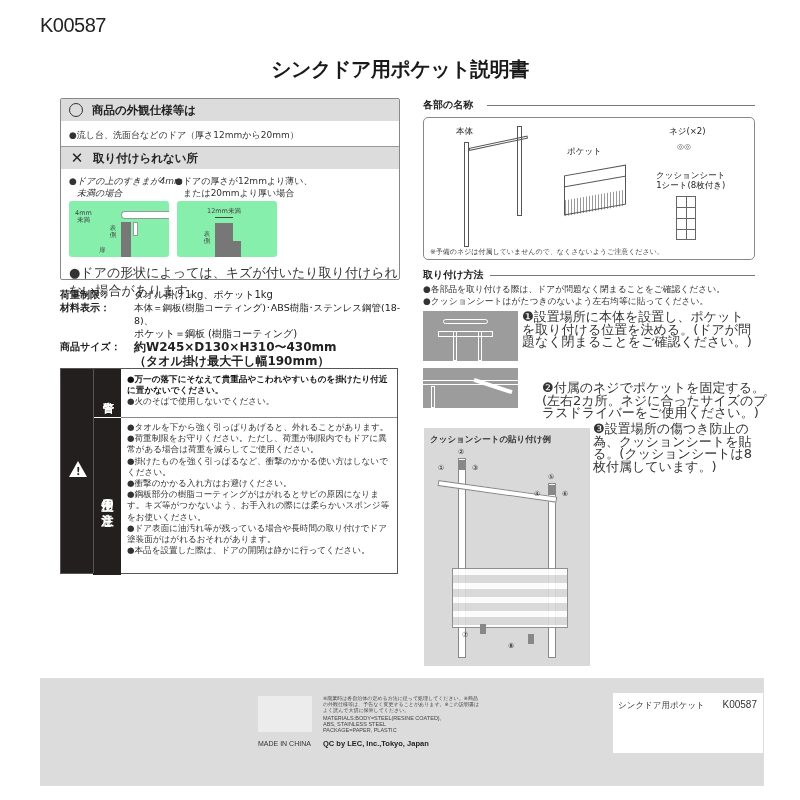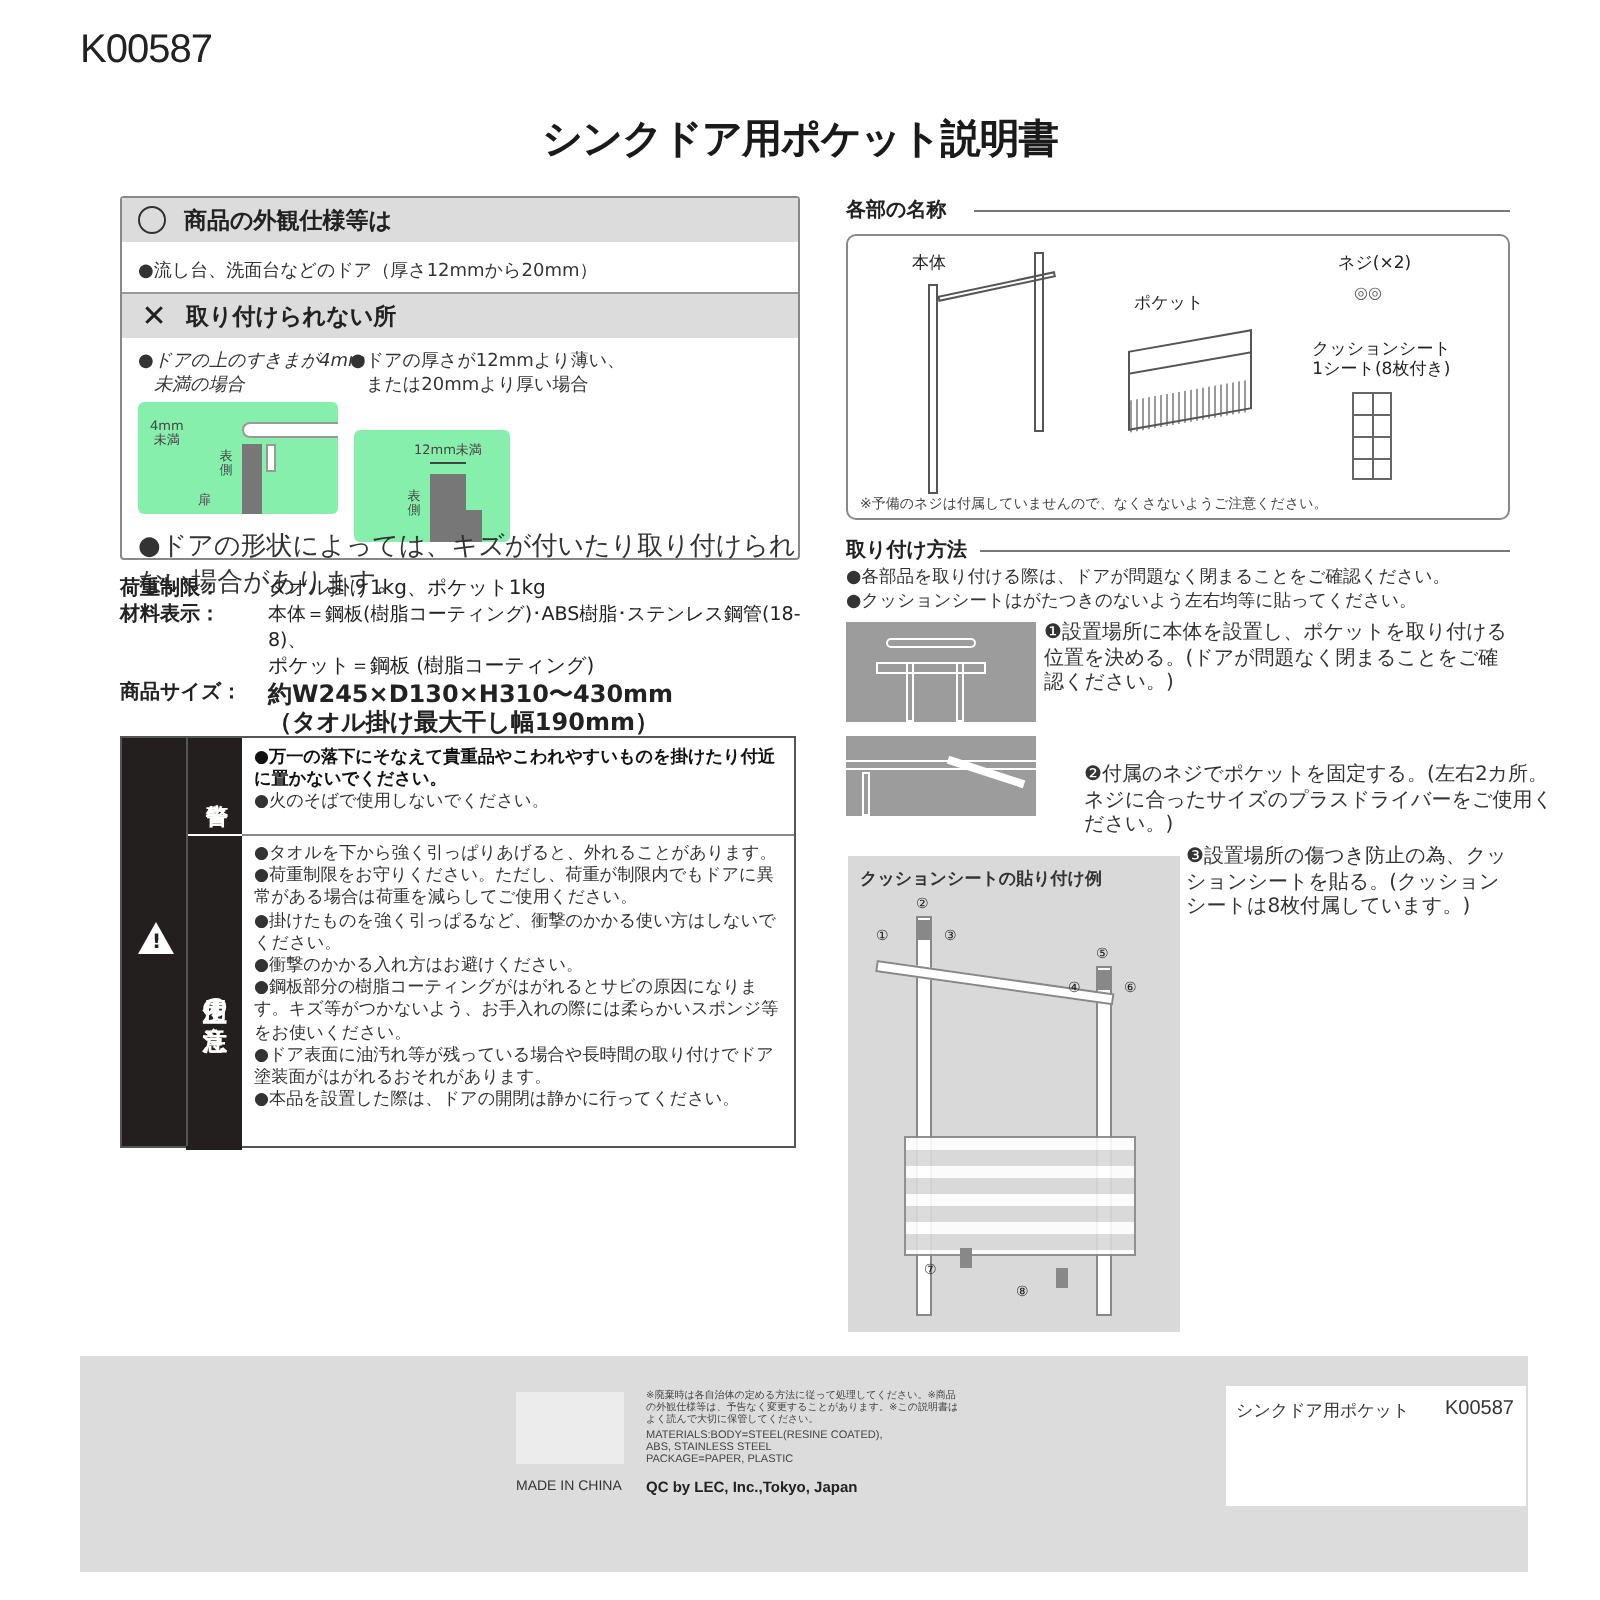--- a/index.html
+++ b/index.html
@@ -31,21 +31,21 @@
   .warn-icon-col { position: absolute; left: 0; top: 0; width: 32px; height: 100%; background: #231f1f; }
   .warn-label-col { position: absolute; left: 32px; width: 28px; background: #231f1f; color: #fff; font-weight: bold; font-size: 11px; writing-mode: vertical-rl; text-orientation: upright; display: flex; align-items: center; justify-content: center; }
   .warn-text { position: absolute; left: 66px; right: 6px; font-size: 8.6px; line-height: 11.2px; color: #333; }
   .tri { position: absolute; left: 8px; top: 92px; width: 0; height: 0; border-left: 9px solid transparent; border-right: 9px solid transparent; border-bottom: 16px solid #fff; }
   .tri-mark { position: absolute; left: 15px; top: 97px; color: #231f1f; font-size: 10px; font-weight: bold; }
 
   
   .rh { font-size: 10px; font-weight: bold; color: #222; }
   .rule { position: absolute; height: 1px; background: #777; }
   .parts-box { left: 423px; top: 117px; width: 332px; height: 143px; border: 1px solid #888; border-radius: 5px; }
-  .steps { font-size: 10px; line-height: 12.5px; color: #333; }
+  .steps { font-size: 13px; line-height: 12.5px; color: #333; }
   .photo { position: absolute; background: #9c9c9c; }
   .cushion-box { left: 424px; top: 428px; width: 166px; height: 238px; background: #d9d9d9; }
 
   
   .footer { left: 40px; top: 678px; width: 724px; height: 108px; background: #dcdcdc; }
   .barcode { position: absolute; left: 218px; top: 18px; width: 54px; height: 36px; background: #ececec; }
   .label-card { position: absolute; left: 573px; top: 15px; width: 150px; height: 60px; background: #fff; }
 </style>
 </head>
 <body>
@@ -78,21 +78,21 @@
     <div class="door" style="left:52px;top:21px;width:10px;height:35px;"></div>
     <div style="position:absolute;left:64px;top:21px;width:5px;height:14px;background:#fff;border:1px solid #999;"></div>
     <div style="position:absolute;left:6px;top:9px;font-size:6.5px;line-height:7px;color:#444;">
       <div>4mm</div>
       <div>未満</div>
     </div>
     <div style="position:absolute;left:40px;top:24px;font-size:6.5px;width:8px;line-height:7px;color:#444;">表側</div>
     <div style="position:absolute;left:30px;top:45px;font-size:6.5px;color:#444;">扉</div>
   </div>
 
-  <div class="diag" style="left:116px;top:116px;width:78px;height:56px;">
+  <div class="diag" style="left:116px;top:102px;width:100px;height:56px;">
     <div style="position:absolute;left:30px;top:6px;font-size:6.5px;color:#444;">12mm未満</div>
     <div style="position:absolute;left:38px;top:16px;width:18px;height:1px;background:#444;"></div>
     <div class="door" style="left:38px;top:22px;width:18px;height:34px;"></div>
     <div class="door" style="left:56px;top:40px;width:8px;height:16px;"></div>
     <div style="position:absolute;left:26px;top:30px;font-size:6.5px;width:8px;line-height:7px;color:#444;">表側</div>
   </div>
   <div class="line-text" style="top:165px;font-size:13px;">●ドアの形状によっては、キズが付いたり取り付けられない場合があります。</div>
 </div>
 
 <div class="abs specs">

